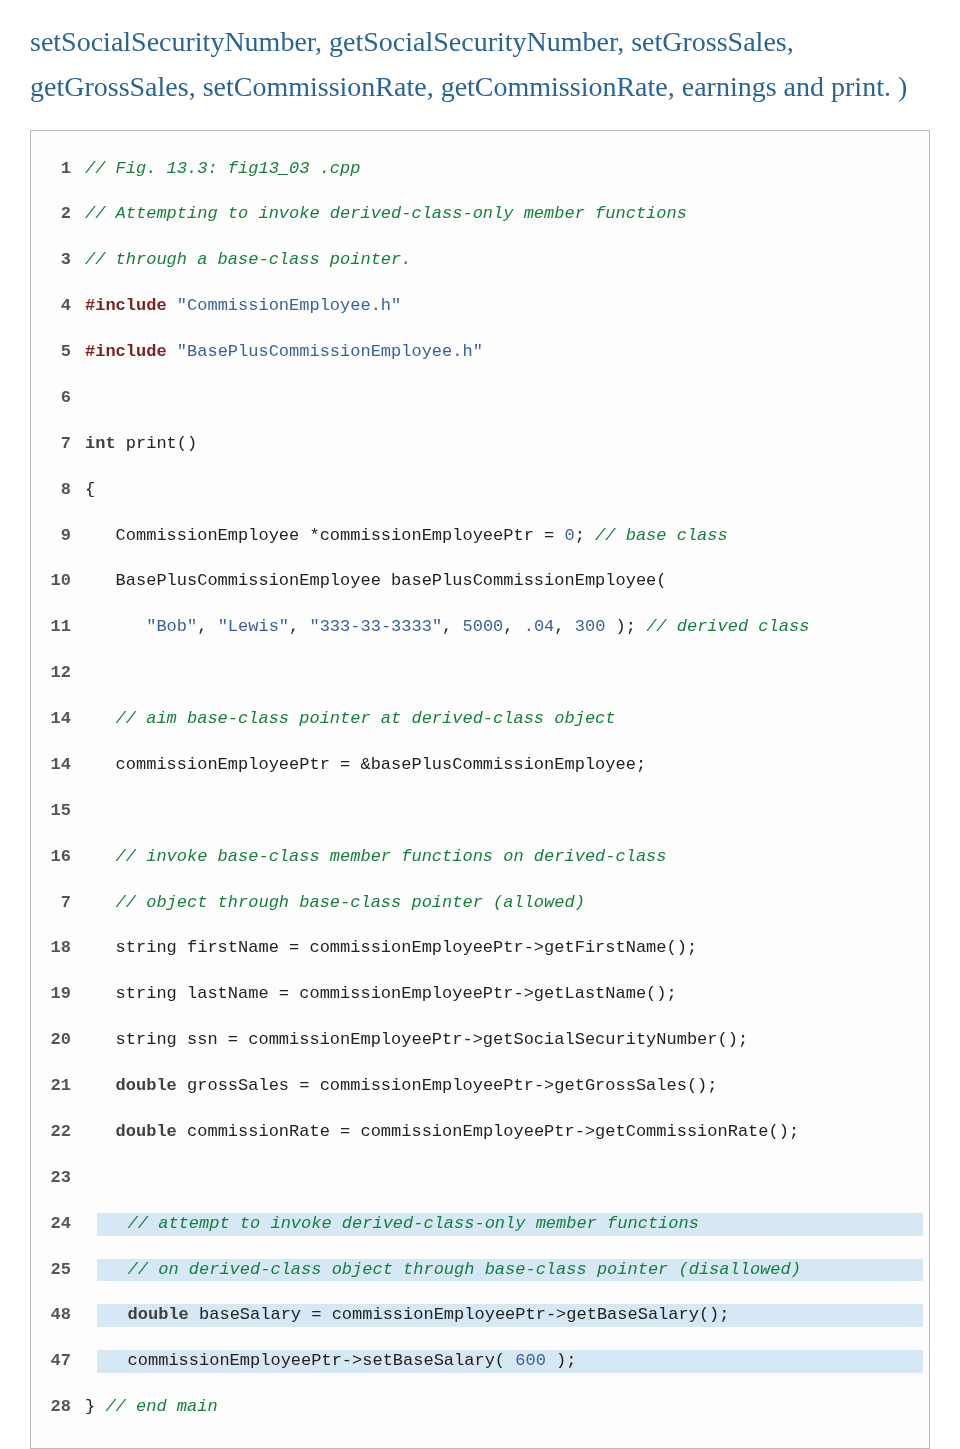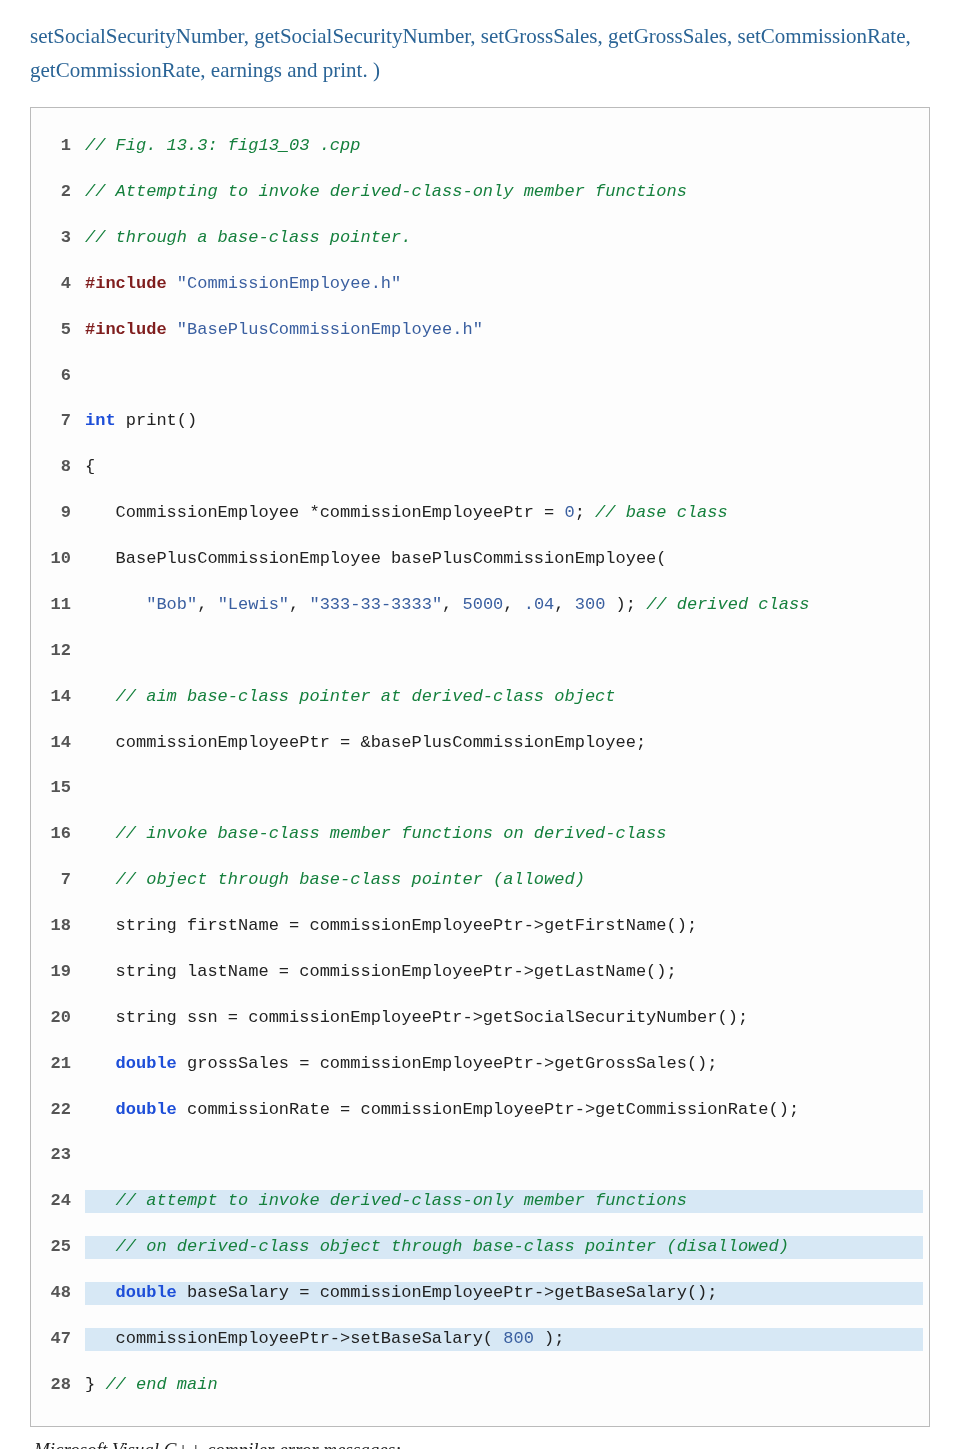--- a/index.html
+++ b/index.html
@@ -7,21 +7,21 @@
     padding: 20px 30px;
     font-family: "Times New Roman", Times, serif;
     font-size: 20px;
     line-height: 1.6;
     color: #222;
     background: #fff;
     width: 900px;
   }
   .intro {
     color: #2a6496;
-    font-size: 21px;
+    font-size: 28px;
     margin-bottom: 20px;
   }
   .code-figure {
     border: 1px solid #bbb;
     background: #fdfdfd;
     padding: 4px 6px 6px 6px;
     font-family: Consolas, "Courier New", monospace;
     font-size: 17px;
     line-height: 1.35;
     white-space: pre;
@@ -30,25 +30,25 @@
   .code-row { display: flex; }
   .ln {
     width: 34px;
     text-align: right;
     color: #555;
     font-weight: bold;
     padding-right: 14px;
     flex-shrink: 0;
   }
   .cl { flex: 1; }
-  .hl-row .cl { background: #d7e8f5; }
+  .hl-row .cl { background: #d7e8f5; margin-left: 12px; }
   .c-comment { color: #15803d; font-style: italic; }
   .c-pre { color: #7f1d1d; font-weight: bold; }
   .c-str { color: #3a5fa0; }
-  .c-kw { color: #1d4ed8; font-weight: bold; }
+  .c-kw { color: #404040; font-weight: bold; }
   .c-num { color: #3a5fa0; }
   .caption-italic {
     font-style: italic;
     font-family: "Times New Roman", Times, serif;
     font-size: 19px;
     margin: 8px 0 6px 4px;
   }
 </style>
 </head>
 <body>
@@ -75,17 +75,17 @@
 <div class="code-row"><span class="ln">7</span><span class="cl"><span class="c-comment">   // object through base-class pointer (allowed)</span></span></div>
 <div class="code-row"><span class="ln">18</span><span class="cl">   string firstName = commissionEmployeePtr-&gt;getFirstName();</span></div>
 <div class="code-row"><span class="ln">19</span><span class="cl">   string lastName = commissionEmployeePtr-&gt;getLastName();</span></div>
 <div class="code-row"><span class="ln">20</span><span class="cl">   string ssn = commissionEmployeePtr-&gt;getSocialSecurityNumber();</span></div>
 <div class="code-row"><span class="ln">21</span><span class="cl"><span>   </span><span class="c-kw">double</span><span> grossSales = commissionEmployeePtr-&gt;getGrossSales();</span></span></div>
 <div class="code-row"><span class="ln">22</span><span class="cl"><span>   </span><span class="c-kw">double</span><span> commissionRate = commissionEmployeePtr-&gt;getCommissionRate();</span></span></div>
 <div class="code-row"><span class="ln">23</span><span class="cl"></span></div>
 <div class="code-row hl-row"><span class="ln">24</span><span class="cl"><span class="c-comment">   // attempt to invoke derived-class-only member functions</span></span></div>
 <div class="code-row hl-row"><span class="ln">25</span><span class="cl"><span class="c-comment">   // on derived-class object through base-class pointer (disallowed)</span></span></div>
 <div class="code-row hl-row"><span class="ln">48</span><span class="cl"><span>   </span><span class="c-kw">double</span><span> baseSalary = commissionEmployeePtr-&gt;getBaseSalary();</span></span></div>
-<div class="code-row hl-row"><span class="ln">47</span><span class="cl"><span>   commissionEmployeePtr-&gt;setBaseSalary( </span><span class="c-num">800</span><span> );</span></span></div>
+<div class="code-row hl-row"><span class="ln">47</span><span class="cl"><span>   commissionEmployeePtr-&gt;setBaseSalary( </span><span class="c-num">600</span><span> );</span></span></div>
 <div class="code-row"><span class="ln">28</span><span class="cl"><span>} </span><span class="c-comment">// end main</span></span></div>
 </div>
 
 <div class="caption-italic">Microsoft Visual C++ compiler error messages:</div>
 
 </body></html>

